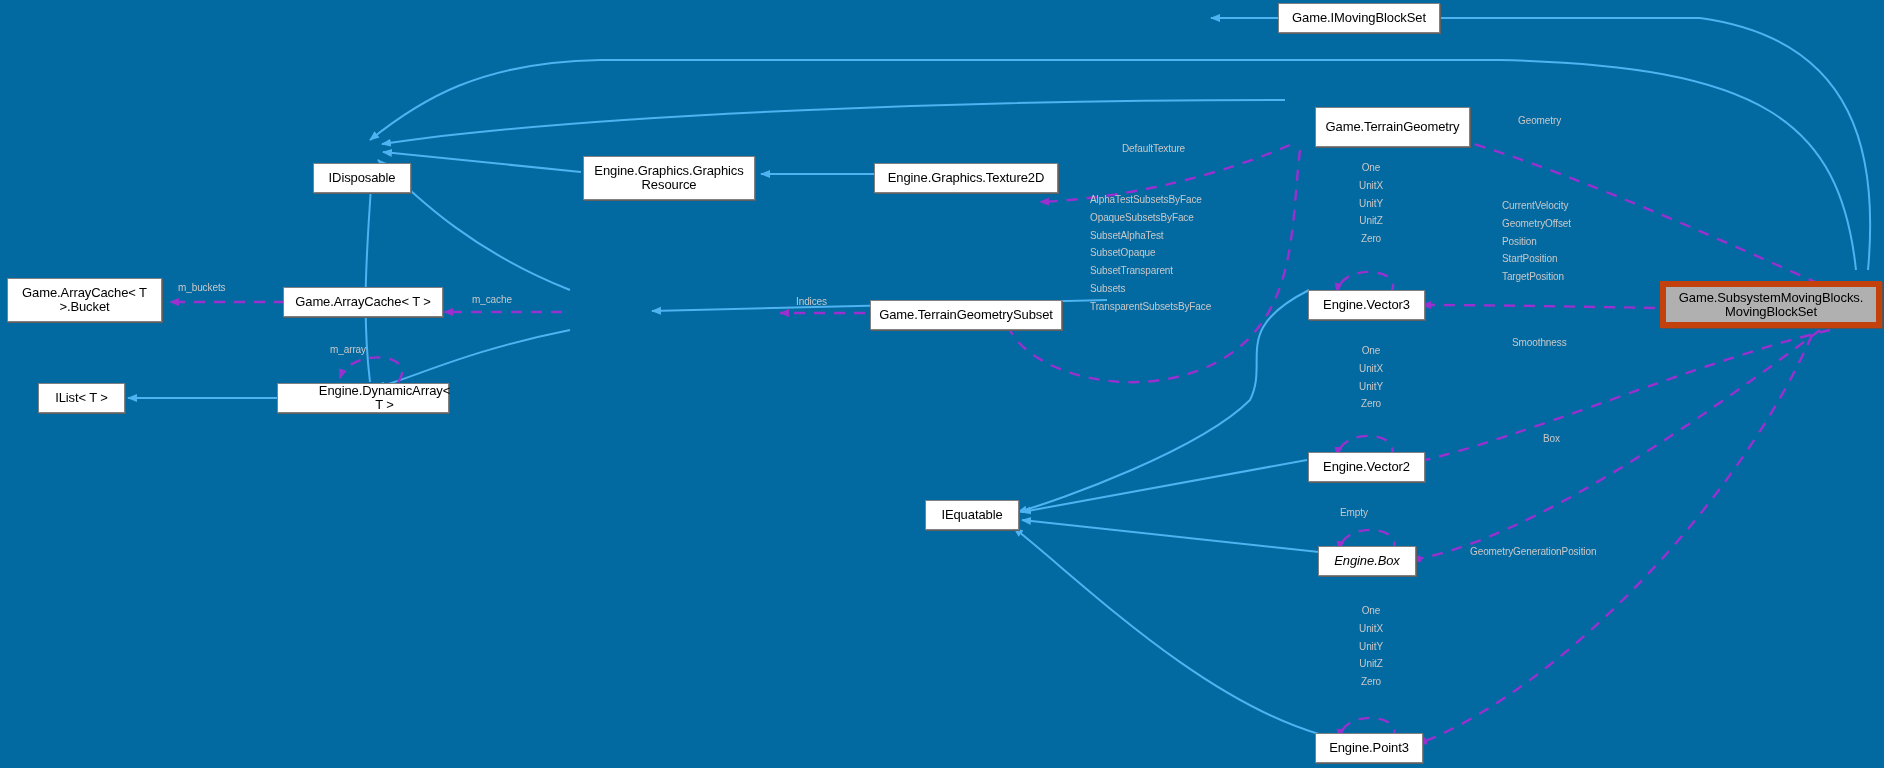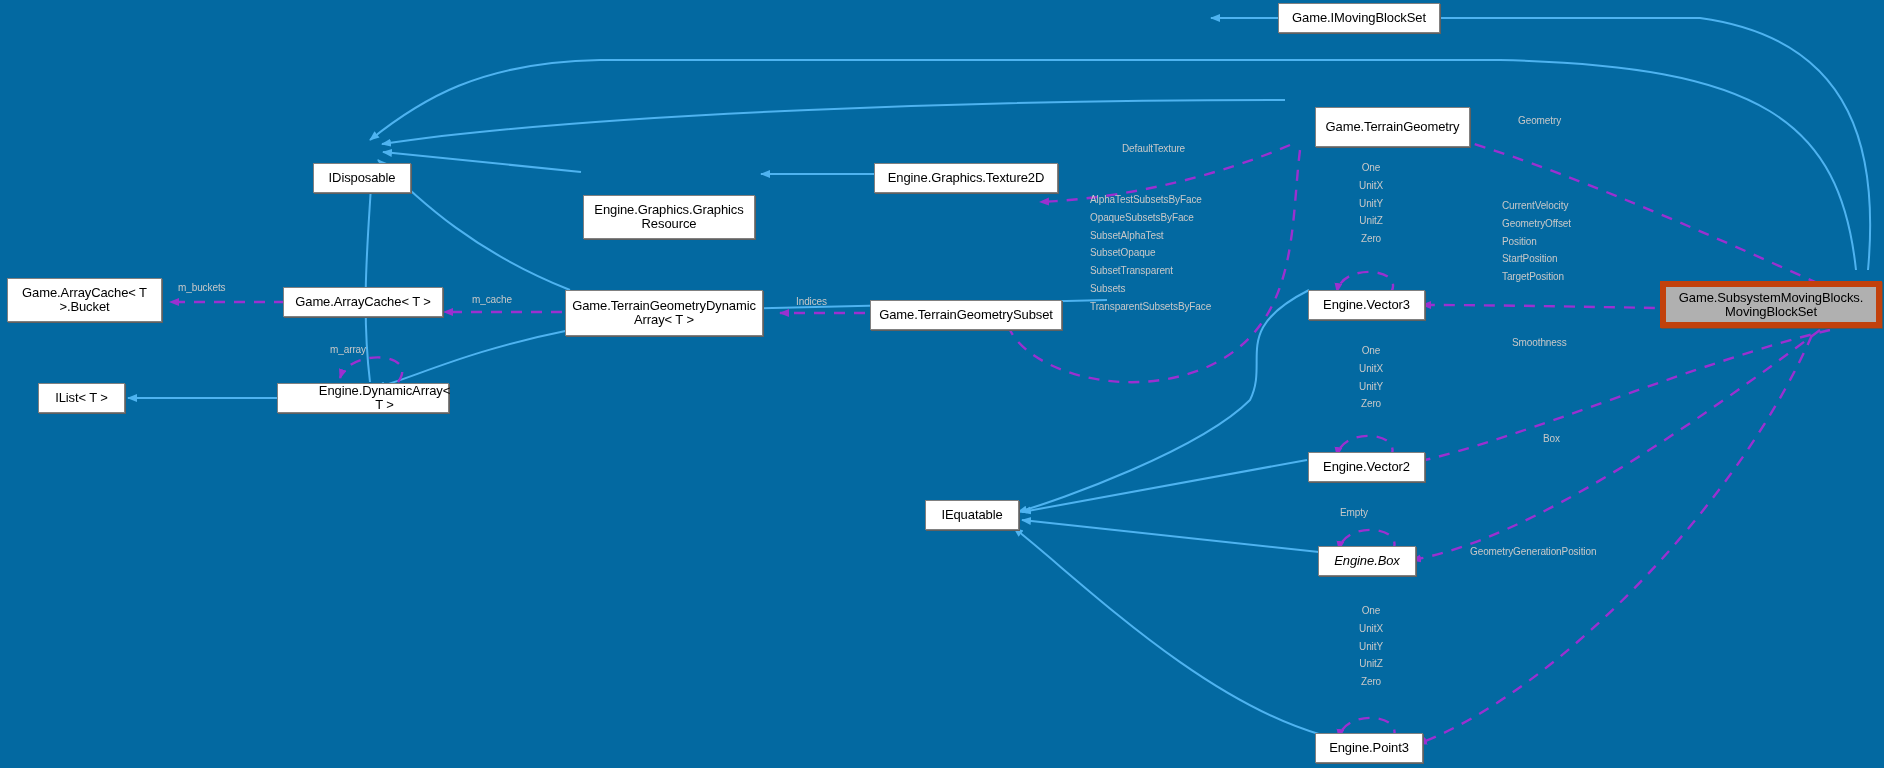--- a/index.html
+++ b/index.html
@@ -120,32 +120,30 @@
       <path d="M1812,335 C1740,500 1560,690 1418,744"></path>
     </g>
   </svg>
 
   <div class="node" style="left:1278px;top:3px;width:162px;height:30px;">Game.IMovingBlockSet</div>
 
   <div class="node" style="left:1290px;top:107px;width:155px;height:40px;margin-left:25px;">Game.TerrainGeometry</div>
 
   <div class="node" style="left:313px;top:163px;width:98px;height:30px;">IDisposable</div>
 
-  <div class="node" style="left:583px;top:156px;width:172px;height:44px;margin-top:39px;">Engine.Graphics.Graphics
+  <div class="node" style="left:583px;top:156px;width:172px;height:44px;">Engine.Graphics.Graphics
 Resource</div>
 
   <div class="node" style="left:874px;top:163px;width:184px;height:30px;">Engine.Graphics.Texture2D</div>
 
   <div class="node" style="left:7px;top:278px;width:155px;height:44px;">Game.ArrayCache&lt; T
 &gt;.Bucket</div>
 
   <div class="node" style="left:283px;top:287px;width:160px;height:30px;">Game.ArrayCache&lt; T &gt;</div>
 
-  <div class="node" style="left:565px;top:290px;width:198px;height:46px;">Game.TerrainGeometryDynamic
-Array&lt; T &gt;</div>
 
   <div class="node" style="left:870px;top:300px;width:192px;height:30px;">Game.TerrainGeometrySubset</div>
 
   <div class="node" style="left:38px;top:383px;width:87px;height:30px;">IList&lt; T &gt;</div>
 
   <div class="node" style="left:277px;top:383px;width:172px;height:30px;padding-left:48px;">Engine.DynamicArray&lt; T &gt;</div>
 
   <div class="node" style="left:1308px;top:290px;width:117px;height:30px;">Engine.Vector3</div>
 
   <div class="node" style="left:1308px;top:452px;width:117px;height:30px;">Engine.Vector2</div>

